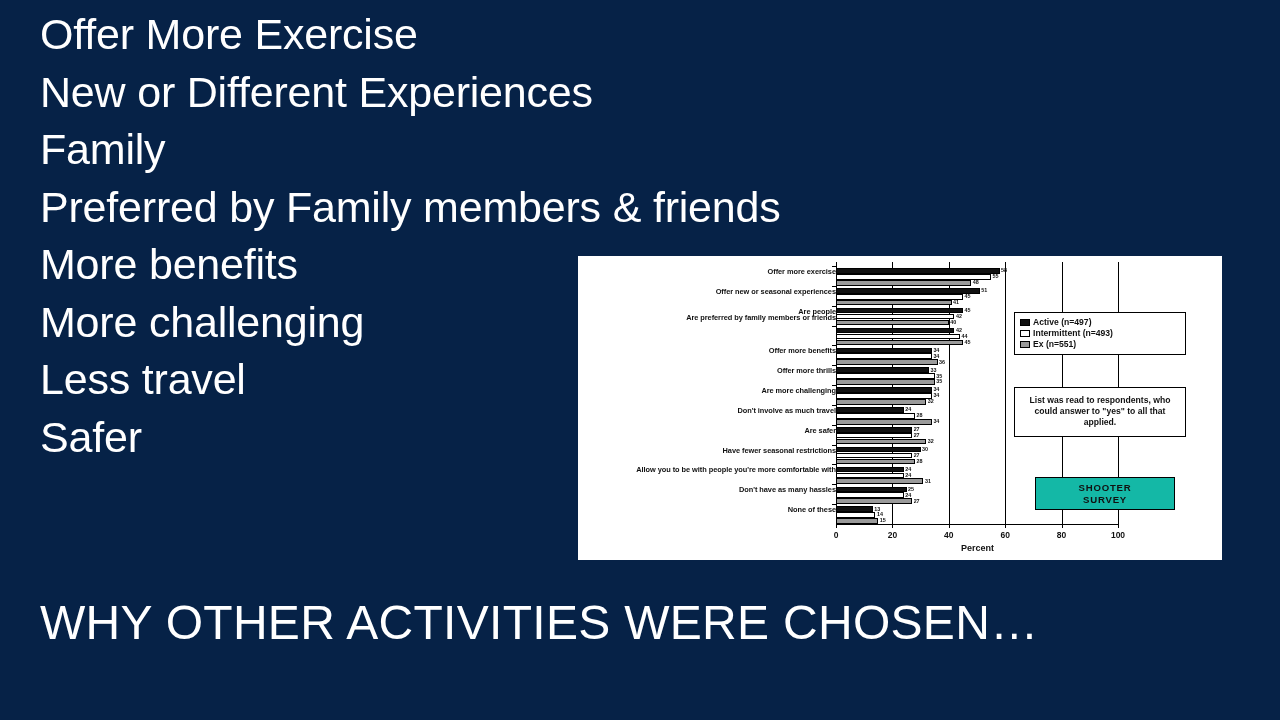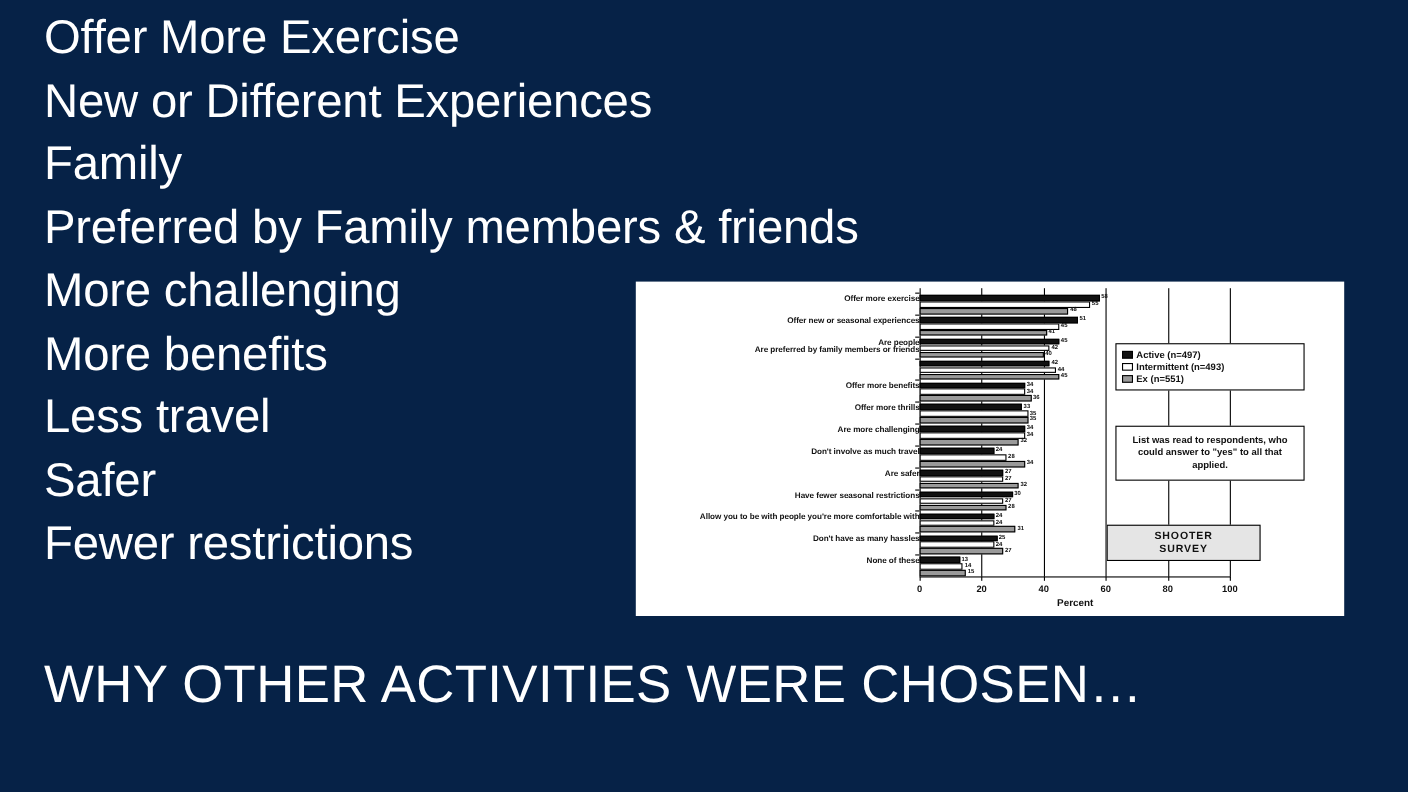--- a/index.html
+++ b/index.html
@@ -197,25 +197,25 @@
     font-size: 8.6px;
     line-height: 11.2px;
     font-weight: 700;
     color: #111111;
     z-index: 5;
   }
 
   
   #survey-box {
     position: absolute;
-    left: 428px;
+    left: 457px;
     top: 221px;
     width: 140px;
     border: 1.4px solid #000;
-    background: #e5e5e5;
+    background: #14b8a6;
     padding: 4px 4px;
     box-sizing: border-box;
     text-align: center;
     font-size: 9.6px;
     line-height: 11.5px;
     font-weight: 700;
     letter-spacing: 0.8px;
     color: #111111;
     z-index: 5;
   }
@@ -223,25 +223,24 @@
 </head>
 <body>
 
 <div id="slide">
 
   <div id="bullets">
       <div class="bullet-line">Offer More Exercise</div>
       <div class="bullet-line">New or Different Experiences</div>
       <div class="bullet-line">Family</div>
       <div class="bullet-line">Preferred by Family members &amp; friends</div>
+      <div class="bullet-line">More benefits</div>
       <div class="bullet-line">More challenging</div>
-      <div class="bullet-line">More benefits</div>
       <div class="bullet-line">Less travel</div>
       <div class="bullet-line">Safer</div>
-      <div class="bullet-line">Fewer restrictions</div>
     </div>
 
   <div id="slide-title">WHY OTHER ACTIVITIES WERE CHOSEN…</div>
 
   <div id="chart-panel">
     <div id="chart-inner">
 
       <div id="grid-layer">
           <div class="grid-line" style="left: 258px;"></div>
           <div class="grid-line" style="left: 314.4px;"></div>

